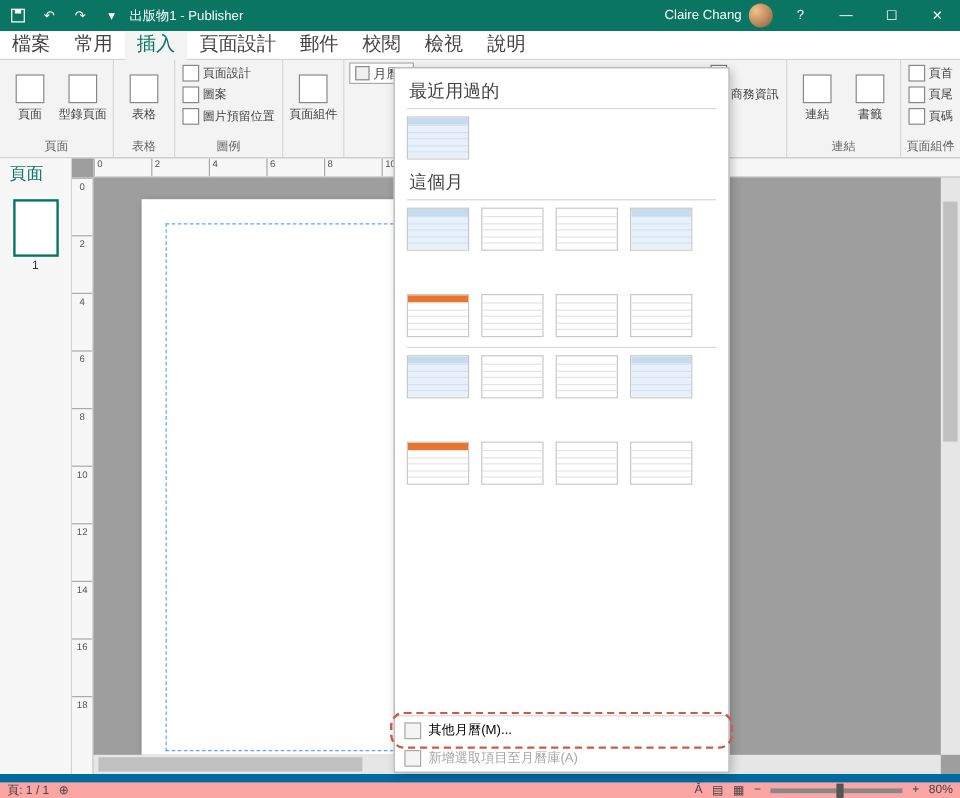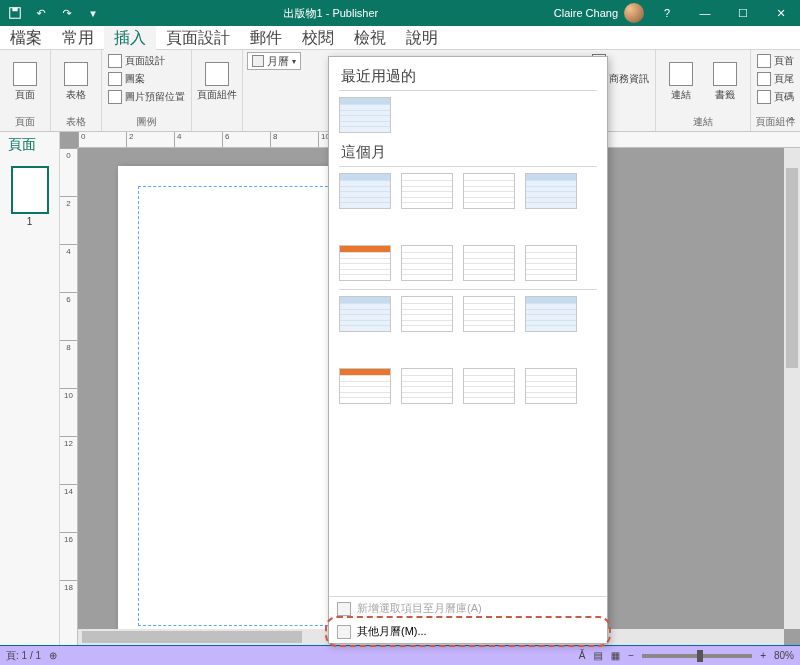--- a/index.html
+++ b/index.html
@@ -2,21 +2,21 @@
 <html><head>
 <meta charset="utf-8">
 <style>
 * { margin:0; padding:0; box-sizing:border-box; font-family:"Microsoft JhengHei","Segoe UI",sans-serif; }
 body { background:#fff; width:800px; height:665px; overflow:hidden; position:relative; }
 
 
 .titlebar { height:26px; background:#0a7562; color:#fff; display:flex; align-items:center; font-size:11px; }
 .titlebar .qat { display:flex; align-items:center; gap:4px; padding:0 4px; }
 .titlebar .qat .btn { width:22px; height:22px; display:flex; align-items:center; justify-content:center; }
-.titlebar .title { flex:1; text-align:center; }
+.titlebar .title { flex:1; text-align:left; }
 .titlebar .user { display:flex; align-items:center; gap:6px; padding-right:4px; }
 .titlebar .avatar { width:20px; height:20px; border-radius:50%; background:radial-gradient(circle at 30% 30%,#f4c28a,#8a5a3a); }
 .titlebar .win { display:flex; }
 .titlebar .win .wbtn { width:38px; height:26px; display:flex; align-items:center; justify-content:center; }
 
 
 .tabs { height:24px; background:#fff; border-bottom:1px solid #d4d4d4; display:flex; align-items:center; font-size:16px; }
 .tabs .tab { padding:0 10px; height:24px; line-height:24px; color:#444; }
 .tabs .tab.active { background:#f3f3f3; color:#0a7562; font-weight:500; position:relative; }
 .tabs .tab.active::after { content:""; position:absolute; left:0; right:0; bottom:-1px; height:1px; background:#f3f3f3; }
@@ -51,21 +51,21 @@
 .ruler-v .tick { height:48px; font-size:8px; color:#555; border-top:1px solid #aaa; padding-top:2px; width:100%; text-align:center; }
 .canvas { position:absolute; top:16px; left:18px; right:16px; bottom:16px; background:#9e9e9e; overflow:hidden; }
 .page { position:absolute; top:18px; left:40px; width:240px; height:480px; background:#fff; box-shadow:2px 2px 6px rgba(0,0,0,.3); }
 .page .margin { position:absolute; top:20px; left:20px; right:20px; bottom:20px; border:1px dashed #5aa6ff; }
 .scrollbar-v { position:absolute; right:0; top:16px; width:16px; bottom:16px; background:#e6e6e6; }
 .scrollbar-v .thumb { position:absolute; top:20px; left:2px; right:2px; height:200px; background:#c0c0c0; }
 .scrollbar-h { position:absolute; left:18px; right:16px; bottom:0; height:16px; background:#e6e6e6; }
 .scrollbar-h .thumb { position:absolute; left:4px; top:2px; bottom:2px; width:220px; background:#c0c0c0; }
 
 
-.status { position:absolute; left:0; right:0; bottom:0; height:20px; background:#c4b5fd; border-top:1px solid #0369a1; display:flex; align-items:center; font-size:10px; color:#444; padding:0 6px; gap:8px; }
+.status { position:absolute; left:0; right:0; bottom:0; height:20px; background:#fca5a5; border-top:7px solid #0369a1; display:flex; align-items:center; font-size:10px; color:#444; padding:0 6px; gap:8px; }
 .status .spacer { flex:1; }
 .status .zoom-slider { width:110px; height:4px; background:#888; position:relative; }
 .status .zoom-slider .zthumb { position:absolute; left:50%; top:-4px; width:6px; height:12px; background:#555; }
 
 
 .gallery { position:absolute; top:56px; left:328px; width:280px; height:588px; background:#fff; border:1px solid #b0b0b0; box-shadow:2px 2px 8px rgba(0,0,0,.25); display:flex; flex-direction:column; font-size:11px; z-index:10; }
 .gallery .scrollbody { flex:1; overflow:auto; padding:4px 10px 4px 10px; }
 .gallery .sec-title { font-size:15px; color:#444; margin:6px 0 2px 2px; }
 .gallery .sec-sep { height:1px; background:#d8d8d8; margin:4px 0; }
 .gallery .grid { display:flex; gap:10px; flex-wrap:wrap; padding:2px 0 4px 0; }
@@ -125,20 +125,24 @@
   <div class="tab">說明</div>
 </div>
 
 <div class="ribbon">
   <div class="group">
     <div class="controls">
       <div class="bigbtn">
           <span class="ico"></span>
           <span>頁面</span>
         </div>
+      <div class="bigbtn">
+          <span class="ico"></span>
+          <span>型錄頁面</span>
+        </div>
     </div>
     <div class="glabel">頁面</div>
   </div>
 
   <div class="group">
     <div class="controls">
       <div class="bigbtn">
           <span class="ico"></span>
           <span>表格</span>
         </div>
@@ -488,22 +492,22 @@
             <div class="crow"></div>
             <div class="crow"></div>
             <div class="crow"></div>
             <div class="crow"></div>
           </div>
         </div>
     </div>
 
   </div>
   <div class="footer">
+    <div class="frow highlight">
+      <span class="fico"></span>
+      <span>其他月曆(M)...</span>
+    </div>
     <div class="frow disabled">
       <span class="fico"></span>
       <span>新增選取項目至月曆庫(A)</span>
     </div>
-    <div class="frow highlight">
-      <span class="fico"></span>
-      <span>其他月曆(M)...</span>
-    </div>
   </div>
 </div>
 
 </body></html>

